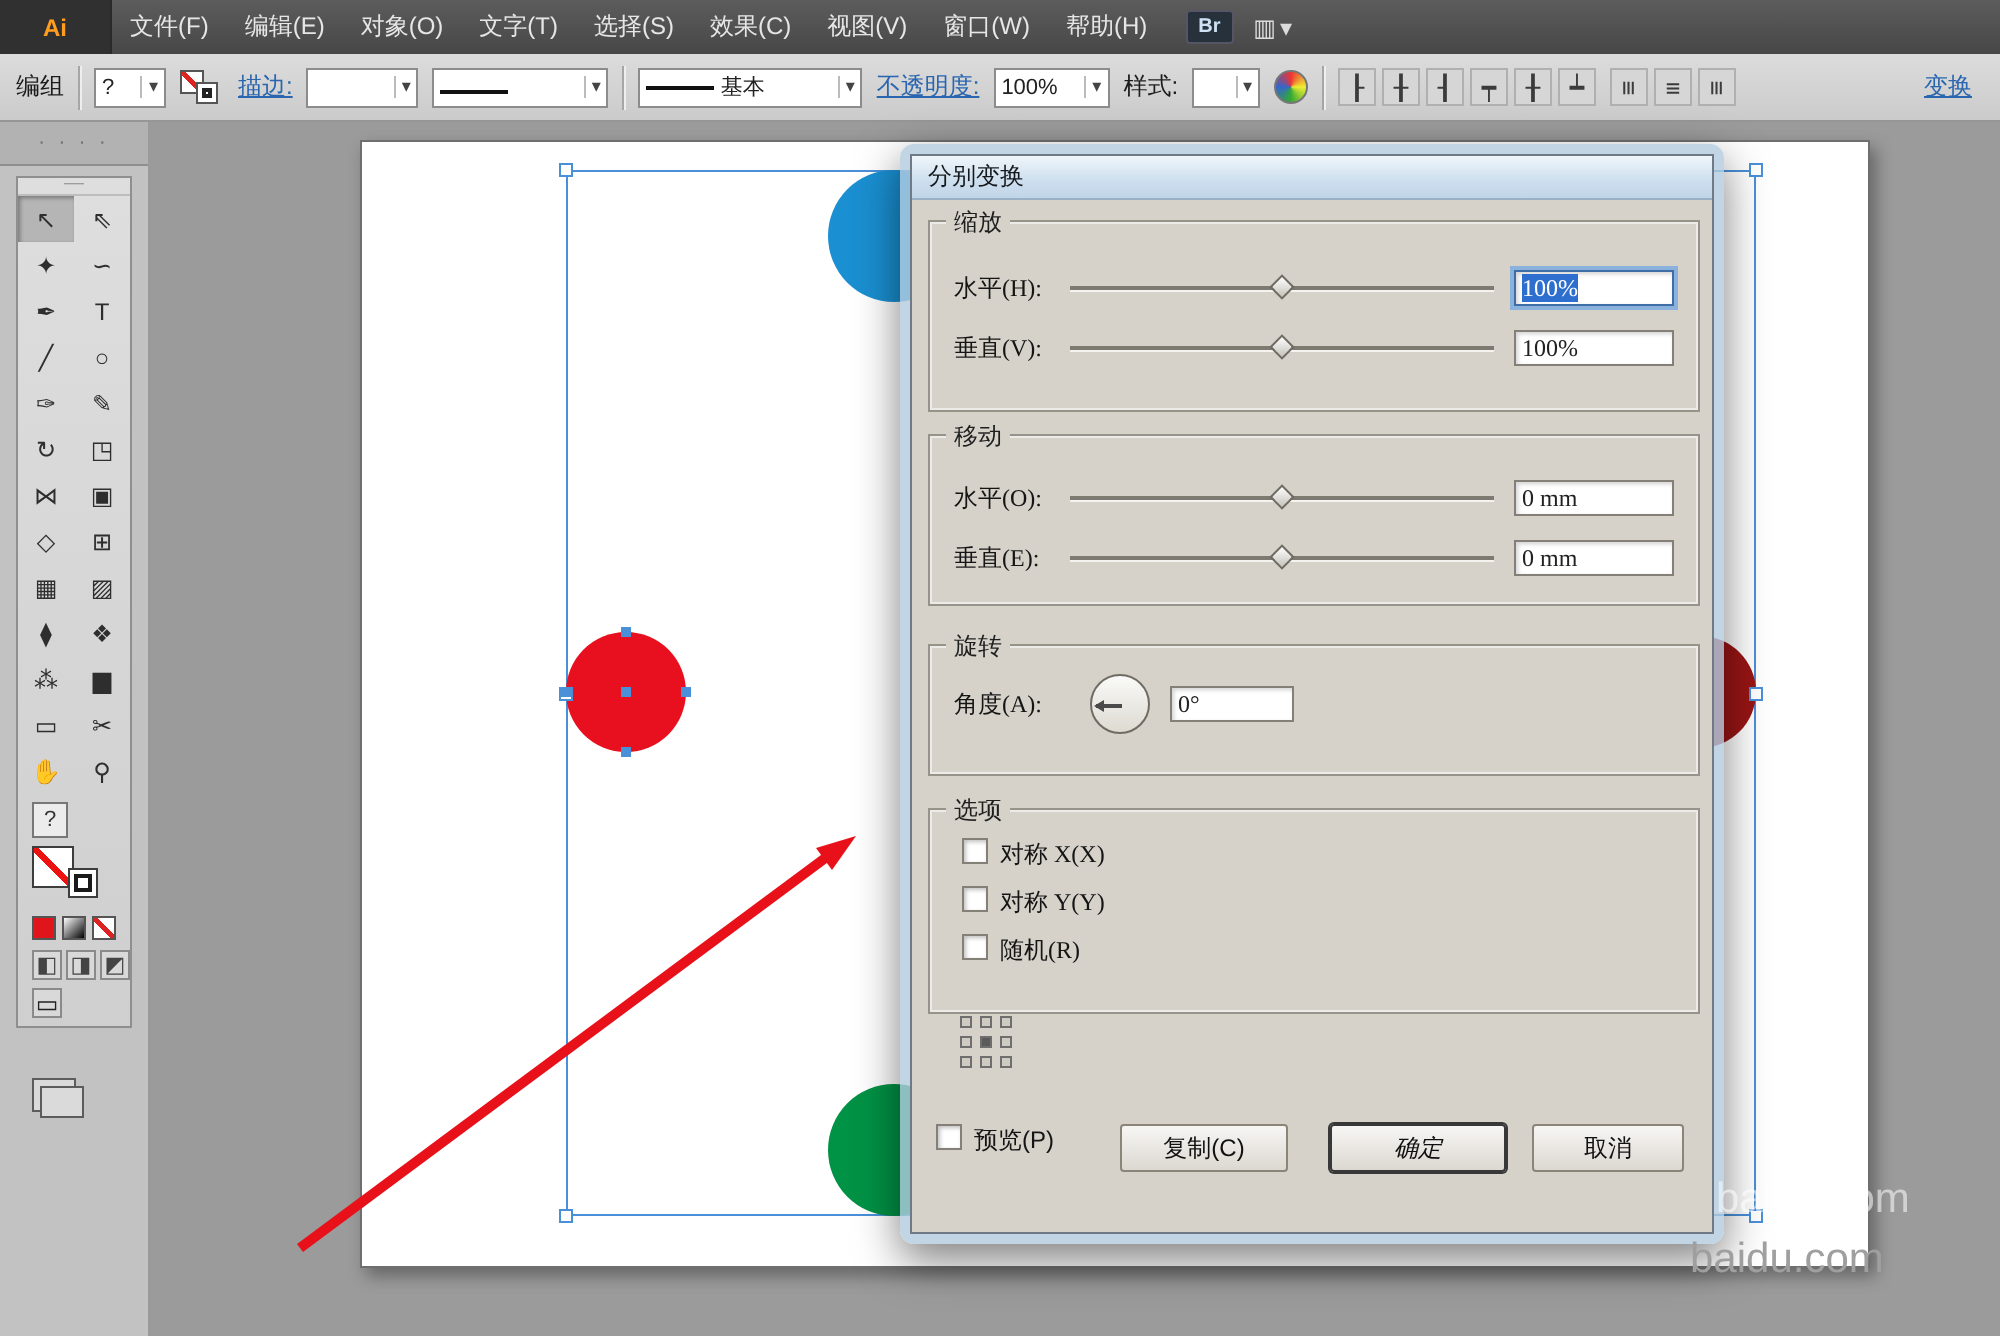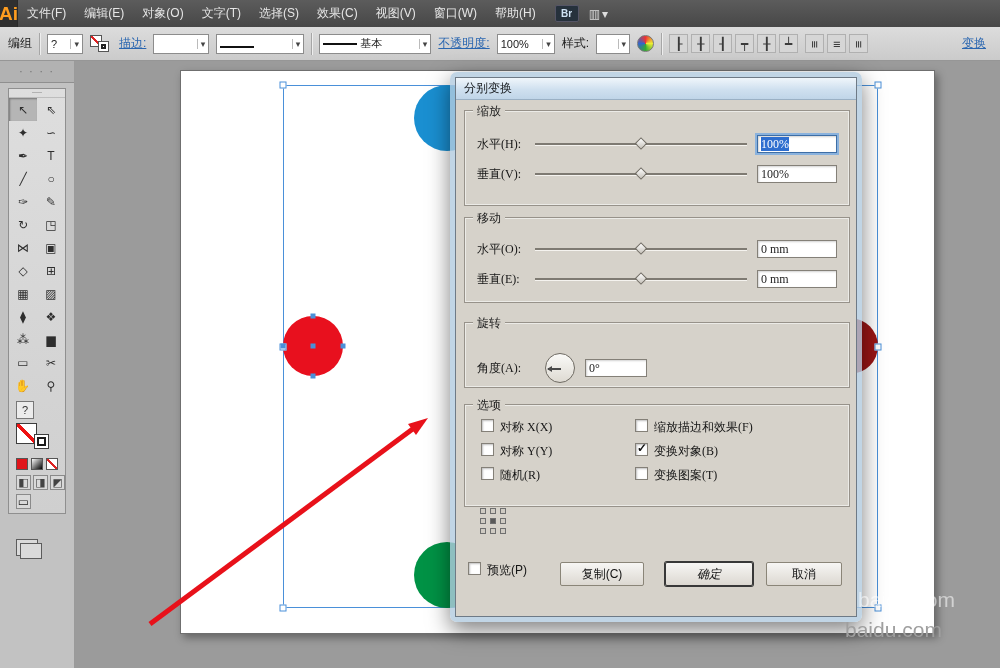--- a/index.html
+++ b/index.html
@@ -2,21 +2,21 @@
 <html><head>
 <meta charset="utf-8">
 <style>
   * { margin:0; padding:0; box-sizing:border-box; }
   html,body { width:1000px; height:668px; overflow:hidden; font-family:"Liberation Sans","DejaVu Sans",sans-serif; }
   body { position:relative; background:#9b9b9b; font-size:12px; color:#222; }
 
   
   .menubar { position:absolute; left:0; top:0; width:1000px; height:27px;
     background:linear-gradient(#5c5c5c,#474747); display:flex; align-items:center; color:#e6e6e6; z-index:20; }
-  .ai-logo { width:18px; height:27px; background:#303030; color:#ff9d1f; font-weight:bold; font-size:19px;
+  .ai-logo { width:56px; height:27px; background:#303030; color:#ff9d1f; font-weight:bold; font-size:12px;
     display:flex; align-items:center; justify-content:center; border-right:1px solid #2a2a2a; }
   .menu-item { padding:0 9px; line-height:27px; font-size:12px; cursor:default; }
   .br-badge { margin-left:10px; width:24px; height:17px; background:#26313c; border:1px solid #556; border-radius:2px;
     color:#cfe2f3; font-size:10px; font-weight:bold; display:flex; align-items:center; justify-content:center; }
   .arranger { margin-left:10px; display:flex; align-items:center; gap:2px; font-size:12px; color:#ddd; }
 
   
   .controlbar { position:absolute; left:0; top:27px; width:1000px; height:34px;
     background:linear-gradient(#dcdcdc,#cbcbcb); border-bottom:1px solid #969696;
     display:flex; align-items:center; gap:7px; padding:0 8px; z-index:20; }
@@ -105,21 +105,21 @@
   .dlg-inner { width:100%; height:100%; border:1px solid #6e7a86; background:#d6d2ca; display:flex; flex-direction:column; }
   .dlg-titlebar { height:22px; background:linear-gradient(#f0f6fb,#cfe0ef 55%,#c0d5e8);
     border-bottom:1px solid #9ab0c4; display:flex; align-items:center; padding-left:8px; }
   .dlg-title { font-size:12px; color:#15191d; }
   .dlg-body { position:relative; flex:1; }
   .grp { position:absolute; left:8px; width:386px; border:1px solid #97928a;
     box-shadow:inset 0 0 0 1px rgba(255,255,255,.55);font-family:Liberation Serif, serif; }
   .legend { position:absolute; top:-8px; left:8px; background:#d6d2ca; padding:0 4px; font-size:12px; color:#1e1e1e; }
   #grp-scale { top:10px;  height:96px; padding:20px 12px 0; }
   #grp-move  { top:117px; height:86px; padding:18px 12px 0; }
-  #grp-rotate{ top:222px; height:66px; padding:32px 12px 0; }
+  #grp-rotate{ top:222px; height:66px; padding:16px 12px 0; }
   #grp-opts  { top:304px; height:103px; }
   .srow { display:flex; align-items:center; height:26px; margin-bottom:4px; }
   .slabel { width:58px; font-size:12px; color:#151515; }
   .slider { position:relative; flex:1; height:20px; margin-right:10px; cursor:pointer; }
   .slider::before { content:""; position:absolute; left:0; right:0; top:9px; height:2px;
     background:#7e7a72; box-shadow:0 1px 0 #f5f3ef; }
   .sthumb { position:absolute; left:50%; top:5px; width:9px; height:9px;
     background:linear-gradient(135deg,#fdfdfd,#c6c2ba); border:1px solid #6f6b63;
     transform:translateX(-50%) rotate(45deg); }
   .field { width:80px; height:18px; background:#fff; border:1px solid #848078;
@@ -392,40 +392,20 @@
               </span>
             <span class="cblabel">对称 Y(Y)</span>
           </label>
           <label class="cbrow">
             <span class="cb">
                 <span class="mark"></span>
               </span>
             <span class="cblabel">随机(R)</span>
           </label>
         </div>
-        <div class="cbcol" id="cb-right">
-          <label class="cbrow">
-            <span class="cb">
-                <span class="mark"></span>
-              </span>
-            <span class="cblabel">缩放描边和效果(F)</span>
-          </label>
-          <label class="cbrow">
-            <span class="cb">
-                <span class="mark">✓</span>
-              </span>
-            <span class="cblabel">变换对象(B)</span>
-          </label>
-          <label class="cbrow">
-            <span class="cb">
-                <span class="mark"></span>
-              </span>
-            <span class="cblabel">变换图案(T)</span>
-          </label>
-        </div>
       </div>
 
       <div class="refgrid">
         <span class="refpt"></span>
         <span class="refpt"></span>
         <span class="refpt"></span>
         <span class="refpt"></span>
         <span class="refpt sel"></span>
         <span class="refpt"></span>
         <span class="refpt"></span>

